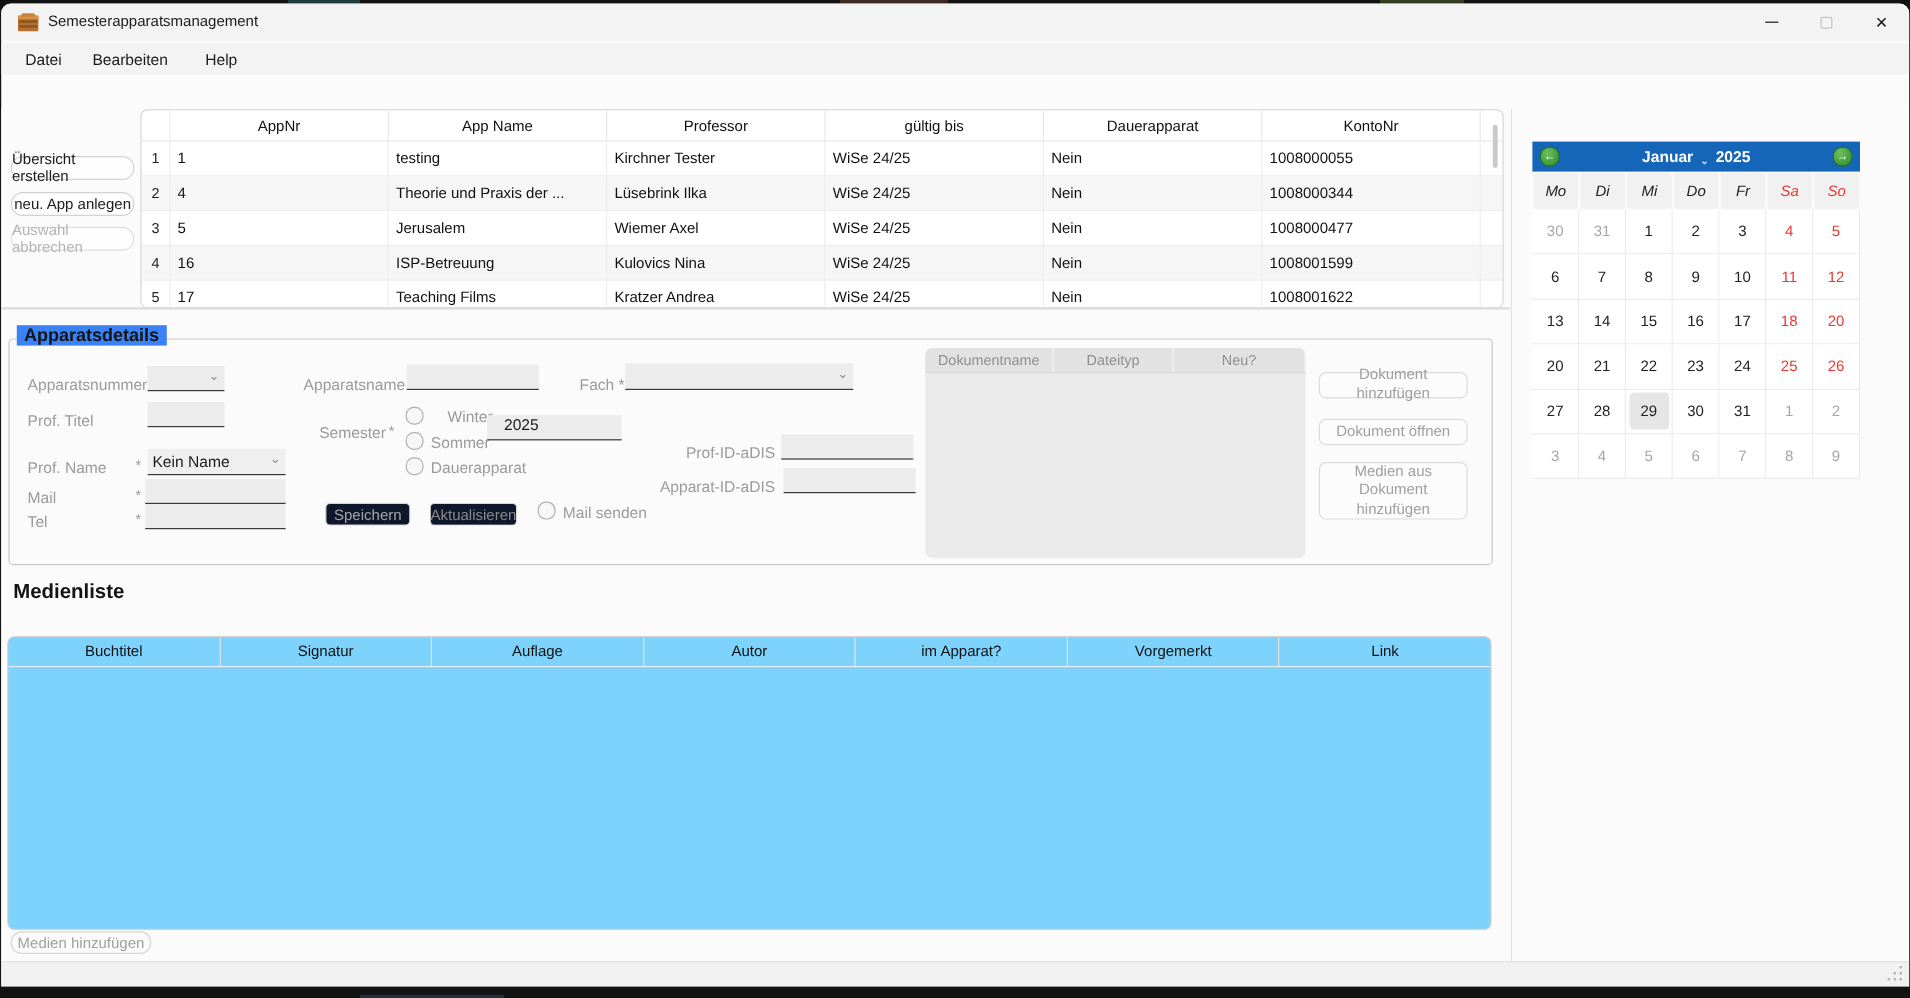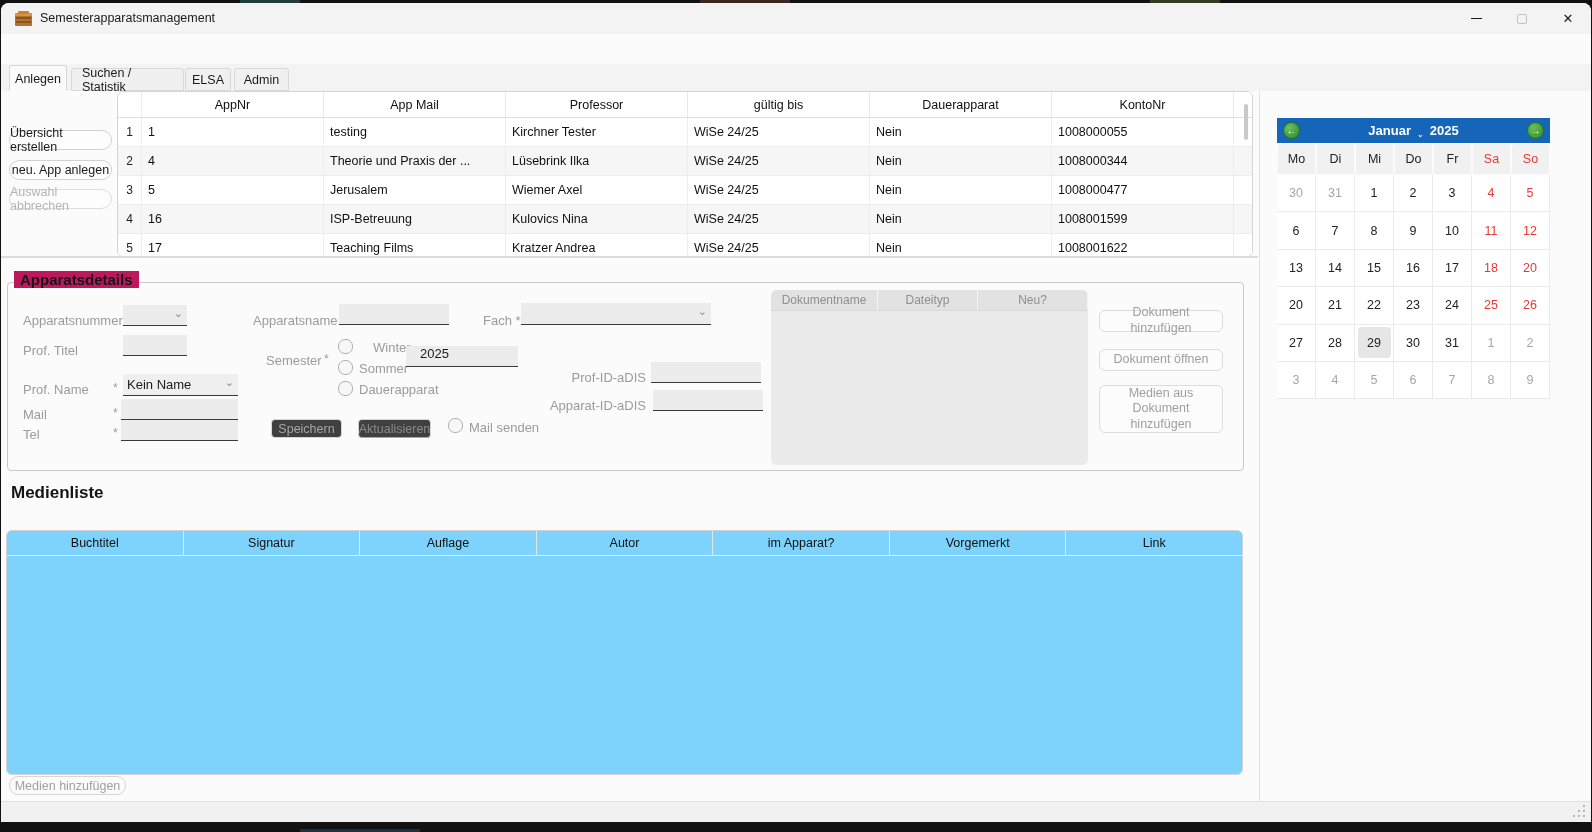--- a/index.html
+++ b/index.html
@@ -54,31 +54,31 @@
                  align-items:center; justify-content:center; border-right:1px solid #ededed; }
   .apps-cell { width:182px; flex:none; font-size:12.5px; color:#111; display:flex;
                align-items:center; padding-left:6px; border-right:1px solid #ededed; overflow:hidden; white-space:nowrap; }
   .apps-scrollthumb { position:absolute; right:4px; top:12px; width:4px; height:36px;
                       background:#c9c9c9; border-radius:2px; }
   .hsplitter { position:absolute; left:0; top:165px; width:1257px; height:2px; background:#dcdcdc; }
 
   
   .groupbox { position:absolute; left:6px; top:191px; width:1237px; height:189px;
               border:1px solid #c9c9c9; border-radius:4px; }
-  .legend { position:absolute; left:13px; top:180px; background:#be185d; padding:0 6px;
+  .legend { position:absolute; left:13px; top:180px; background:#3b82f6; padding:0 6px;
             font-size:15px; font-weight:bold; color:#141414; }
   .flabel { position:absolute; font-size:13px; color:#9b9b9b; white-space:nowrap; }
   .fmark  { position:absolute; font-size:12px; color:#9b9b9b; }
   .finput { position:absolute; background:#ececec; border:none; border-bottom:1.5px solid #3a3a3a;
             font-size:13px; color:#1b1b1b; padding:0 4px; }
   .fcombo { position:absolute; background:#ececec; border-bottom:1.5px solid #3a3a3a;
             font-size:13px; color:#1b1b1b; display:flex; align-items:center; padding:0 4px; }
   .fcombo .chev { margin-left:auto; color:#8a8a8a; font-size:11px; transform:translateY(-2px); }
   .radio { position:absolute; width:15px; height:15px; border:1px solid #b0b0b0; background:#f7f7f7; border-radius:7px; }
-  .fbtn { position:absolute; border:1px solid #d6d6d6; border-radius:4px; background:#404040;
+  .fbtn { position:absolute; border:1px solid #d6d6d6; border-radius:4px; background:#0f172a;
           font-size:12.5px; color:#a6a6a6; display:flex; align-items:center; justify-content:center; }
   .fbtn.semi { color:#8a8a8a; border-bottom-color:#a8a8a8; }
 
   
   .doc-table { position:absolute; left:770px; top:199px; width:317px; height:175px;
                background:#eaeaea; border-radius:6px; overflow:hidden; }
   .doc-header { display:flex; height:21px; background:#e2e2e2; border-bottom:1px solid #dadada; }
   .doc-hcell { font-size:12px; color:#8f8f8f; display:flex; align-items:center; justify-content:center;
                border-right:1px solid #f4f4f4; }
   .doc-btn { position:absolute; left:1098px; width:124px; border:1px solid #dcdcdc; border-radius:6px;
@@ -107,21 +107,21 @@
   
   .calendar { position:absolute; left:1276px; top:27px; width:273px; }
   .cal-header { position:relative; height:25px; background:#1565b8; display:flex;
                 align-items:center; justify-content:center; }
   .cal-title { color:#fff; font-size:13px; font-weight:bold; display:flex; align-items:center; gap:6px; }
   .cal-caret { font-size:8px; color:#d9e6f7; transform:translateY(4px); }
   .cal-nav { position:absolute; top:4px; width:17px; height:17px; border-radius:50%;
              background:radial-gradient(circle at 35% 30%, #6cbf5e, #2f8a2d); border:1px solid #27721f;
              color:#fff; font-size:10px; font-weight:bold; display:flex; align-items:center; justify-content:center; }
   .cal-nav.left { left:6px; } .cal-nav.right { right:6px; }
-  .cal-dows { display:flex; height:32px; }
+  .cal-dows { display:flex; height:32px;font-style:italic; }
   .cal-dow { flex:1; background:#f1f1f1; border:1px solid #fbfbfb; font-size:12.5px; color:#222;
              display:flex; align-items:center; justify-content:center; border-radius:3px; }
   .cal-dow.we { color:#e53935; }
   .cal-grid { display:flex; flex-wrap:wrap; }
   .cal-day { width:39px; height:37.4px; border-right:1px solid #ebebeb; border-bottom:1px solid #ebebeb;
              font-size:12.5px; color:#222; display:flex; align-items:center; justify-content:center; background:#fff; }
   .cal-day.we { color:#e53935; }
   .cal-day.mut { color:#a6a6a6; }
   .cal-day .today-pill { background:#e6e6e6; border-radius:4px; width:33px; height:31px;
                          display:flex; align-items:center; justify-content:center; }
@@ -150,42 +150,41 @@
           <div class="min-glyph"></div>
         </div>
       <div class="win-btn" style="right:46px">
           <div class="max-glyph"></div>
         </div>
       <div class="win-btn" style="right:0">
           <span class="close-glyph">✕</span>
         </div>
     </div>
 
-
-    <div class="tabstrip" id="tab-items">
-        <div class="tab active" style="left: 8px; width: 58px;">Anlegen</div>
-        <div class="tab" style="left: 70px; width: 113px;">Suchen / Statistik</div>
-        <div class="tab" style="left: 184px; width: 46px;">ELSA</div>
-        <div class="tab" style="left: 233px; width: 55px;">Admin</div>
-      </div>
+    <div class="menubar" id="menu-items">
+        <div class="menu-item" style="left: 16px;">Datei</div>
+        <div class="menu-item" style="left: 72px;">Bearbeiten</div>
+        <div class="menu-item" style="left: 166px;">Help</div>
+      </div>
+
 
     <div class="content">
       <div class="vdivider"></div>
 
       <div id="sidebar-buttons">
           <div class="side-btn" style="top: 39px;">Übersicht erstellen</div>
           <div class="side-btn" style="top: 69px;">neu. App anlegen</div>
           <div class="side-btn disabled" style="top: 98px;">Auswahl abbrechen</div>
         </div>
 
       <div class="apps-table">
         <div class="apps-header" id="apps-head">
             <div class="apps-gutter"></div>
             <div class="apps-hcell">AppNr</div>
-            <div class="apps-hcell">App Mail</div>
+            <div class="apps-hcell">App Name</div>
             <div class="apps-hcell">Professor</div>
             <div class="apps-hcell">gültig bis</div>
             <div class="apps-hcell">Dauerapparat</div>
             <div class="apps-hcell">KontoNr</div>
           </div>
         <div id="apps-body">
             <div class="apps-row">
               <div class="apps-rownum">1</div>
               <div class="apps-cell">1</div>
               <div class="apps-cell">testing</div>

